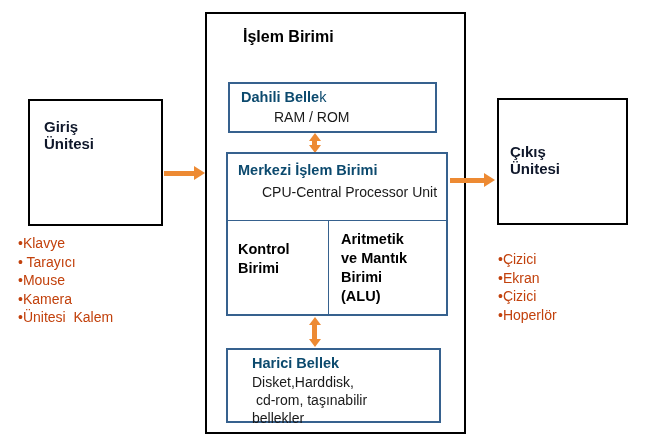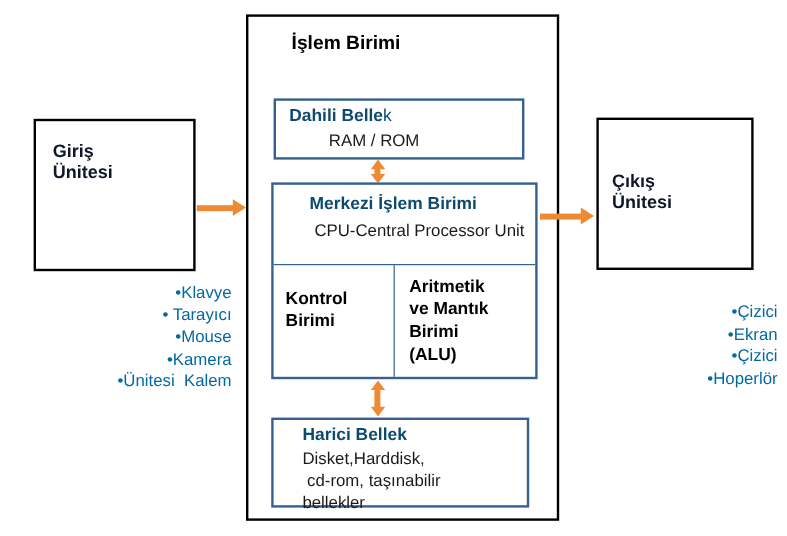--- a/index.html
+++ b/index.html
@@ -67,23 +67,22 @@
     font-weight: bold;
     color: #000000;
     line-height: 19px;
     white-space: pre-line;
   }
 
   
   .bullet-list {
     position: absolute;
     font-size: 14px;
-    color: #0369a1;
+    color: #c2410c;
     line-height: 18.5px;
-    text-align: right;
   }
   .bullet-list .bullet-item {
     white-space: pre;
   }
 
   
   .arrow-h {
     position: absolute;
     height: 5px;
     background: #ED8A33;
@@ -156,21 +155,21 @@
   <div class="box-sub abs" style="left:238px; top:108px;margin-left:36px;">RAM / ROM</div>
 
   <div class="arrow-v-head-up" style="left:309px; top:133px;"></div>
   <div class="arrow-v" style="left:312px; top:139px; height:8px;"></div>
   <div class="arrow-v-head-down" style="left:309px; top:145px;"></div>
 
   <div class="abs blue-box" style="left:226px; top:152px; width:222px; height:164px;"></div>
   <div class="divider-h" style="left:228px; top:220px; width:218px;"></div>
   <div class="divider-v" style="left:328px; top:221px; height:93px;"></div>
 
-  <div class="box-title abs" style="left:238px; top:161px;margin-left:20px;">Merkezi İşlem Birimi</div>
+  <div class="box-title abs" style="left:238px; top:161px;">Merkezi İşlem Birimi</div>
   <div class="box-sub abs" style="left:238px; top:183px;margin-left:24px;">CPU-Central Processor Unit</div>
 
   <div class="sub-title abs" style="left:238px; top:240px; width:85px;">Kontrol
 Birimi</div>
 
   <div class="sub-title abs" style="left:341px; top:230px; width:100px;">Aritmetik
 ve Mantık
 Birimi
 (ALU)</div>
 

